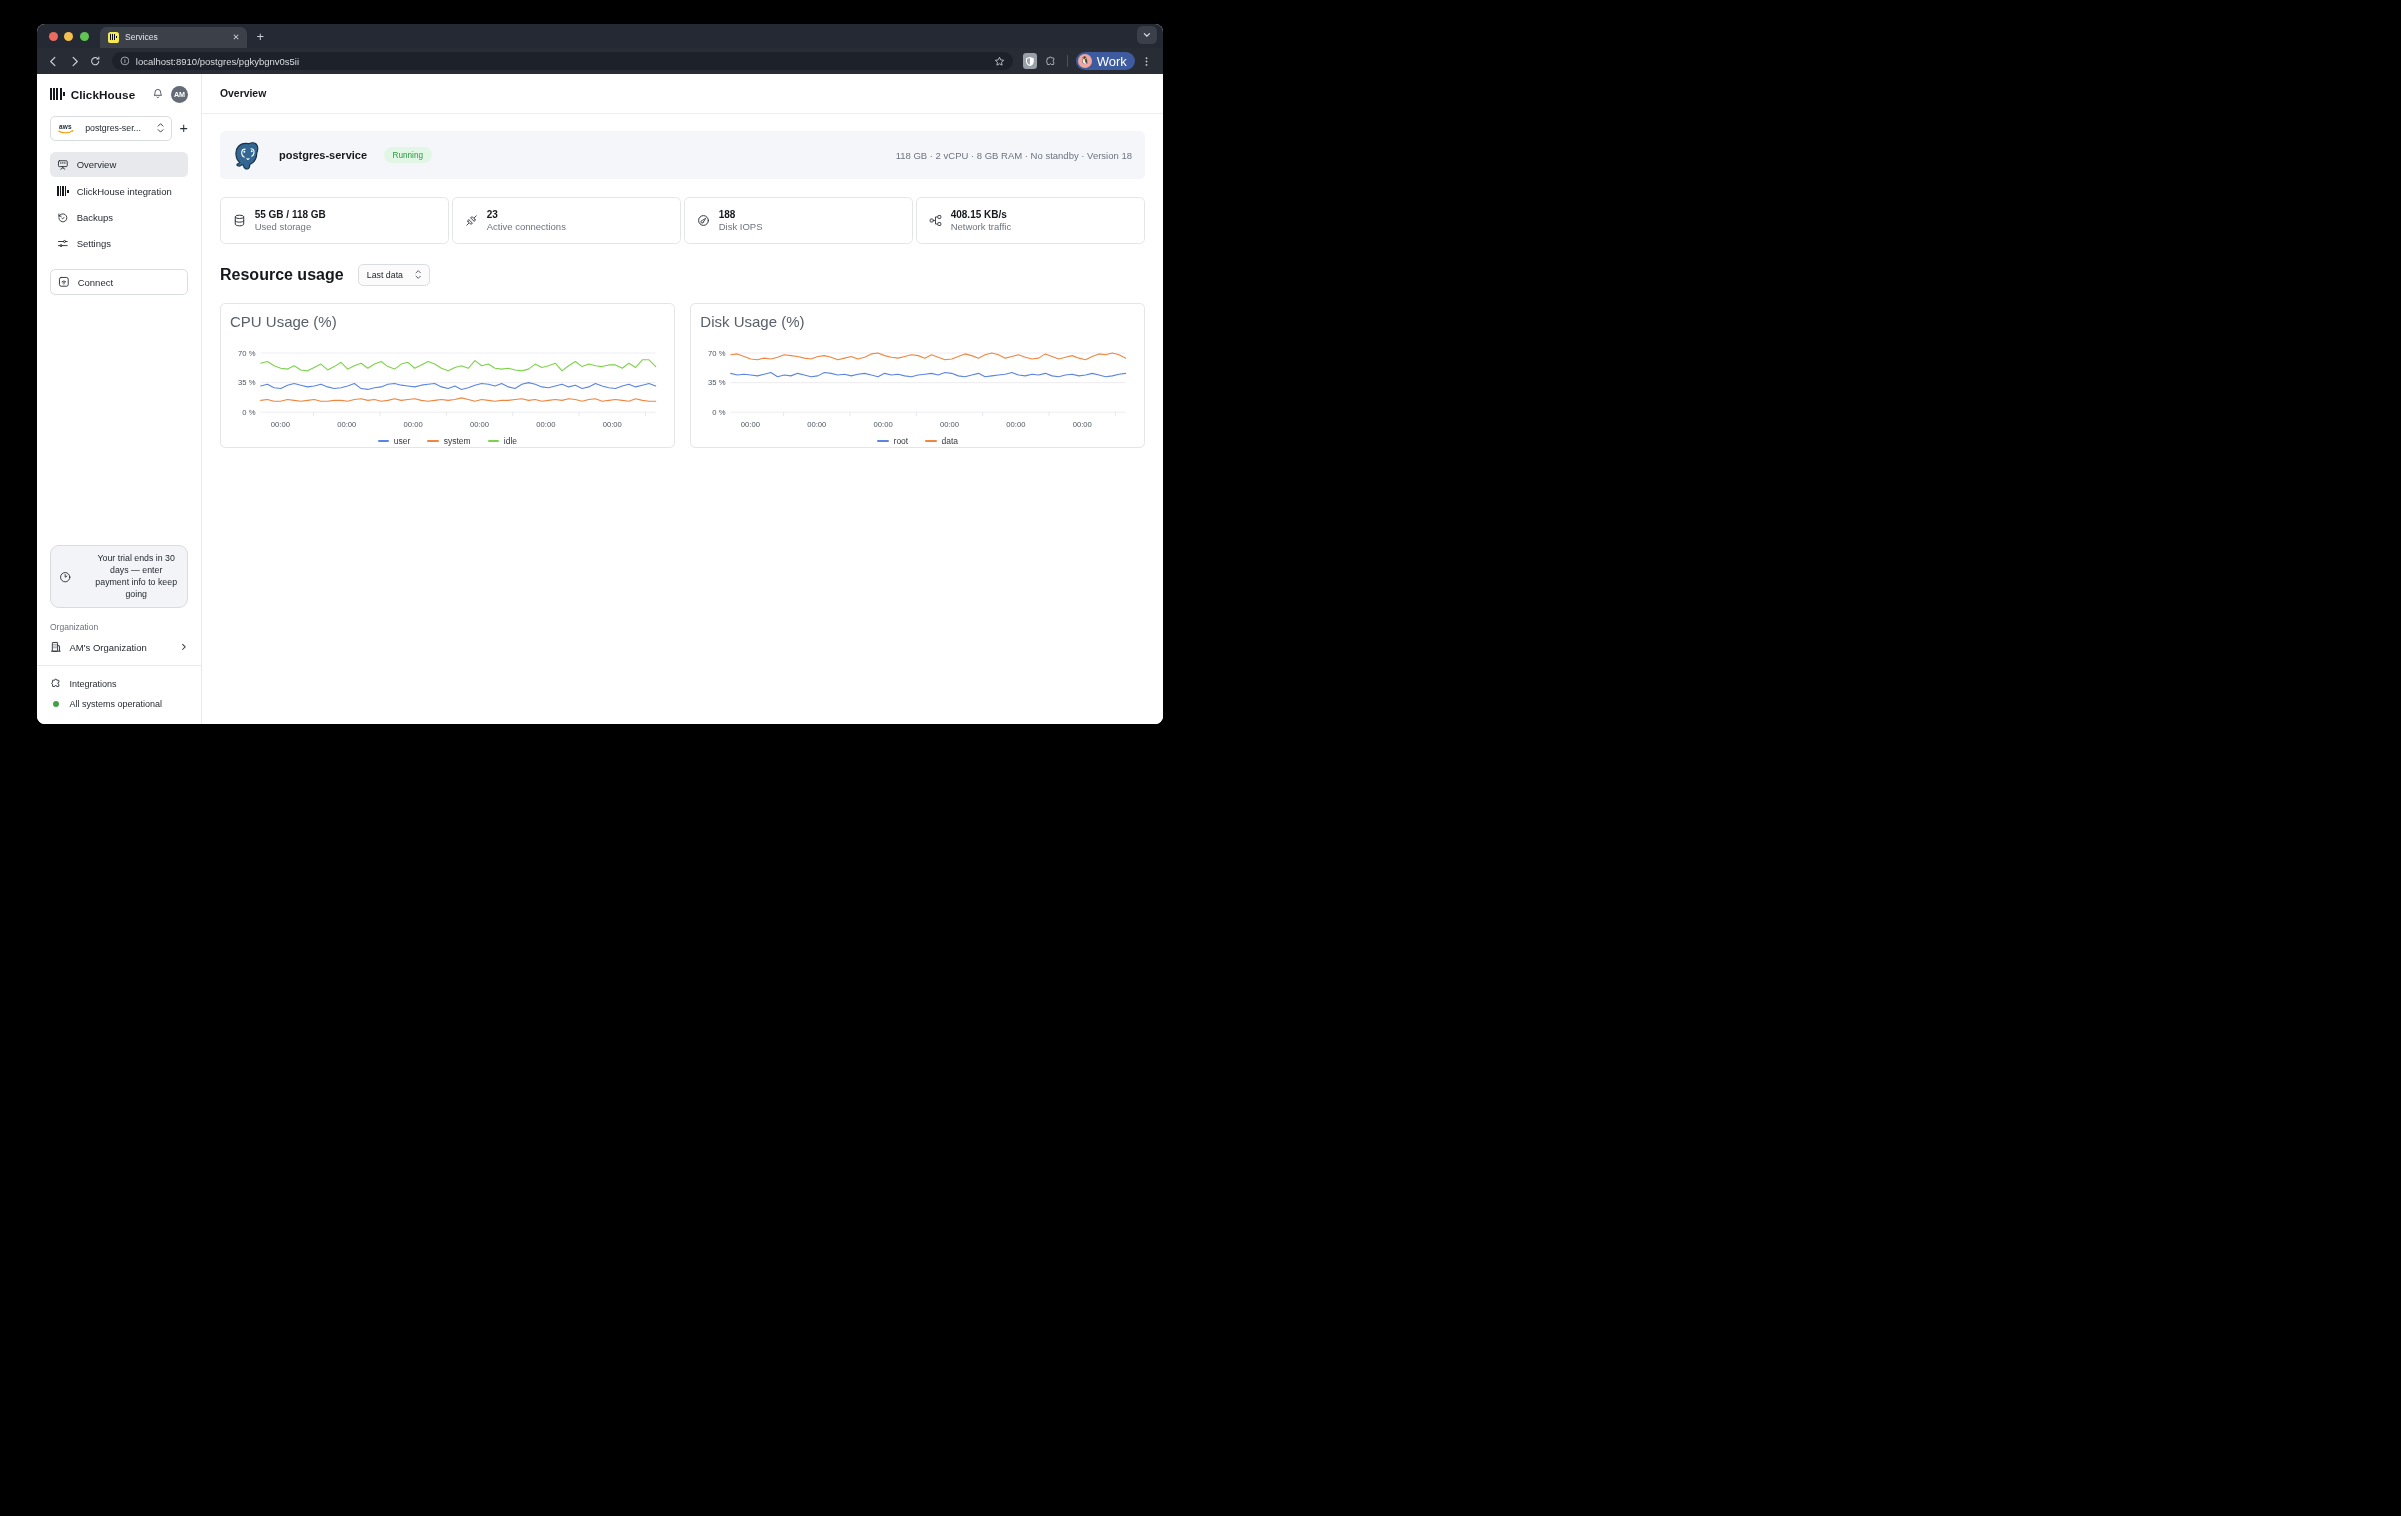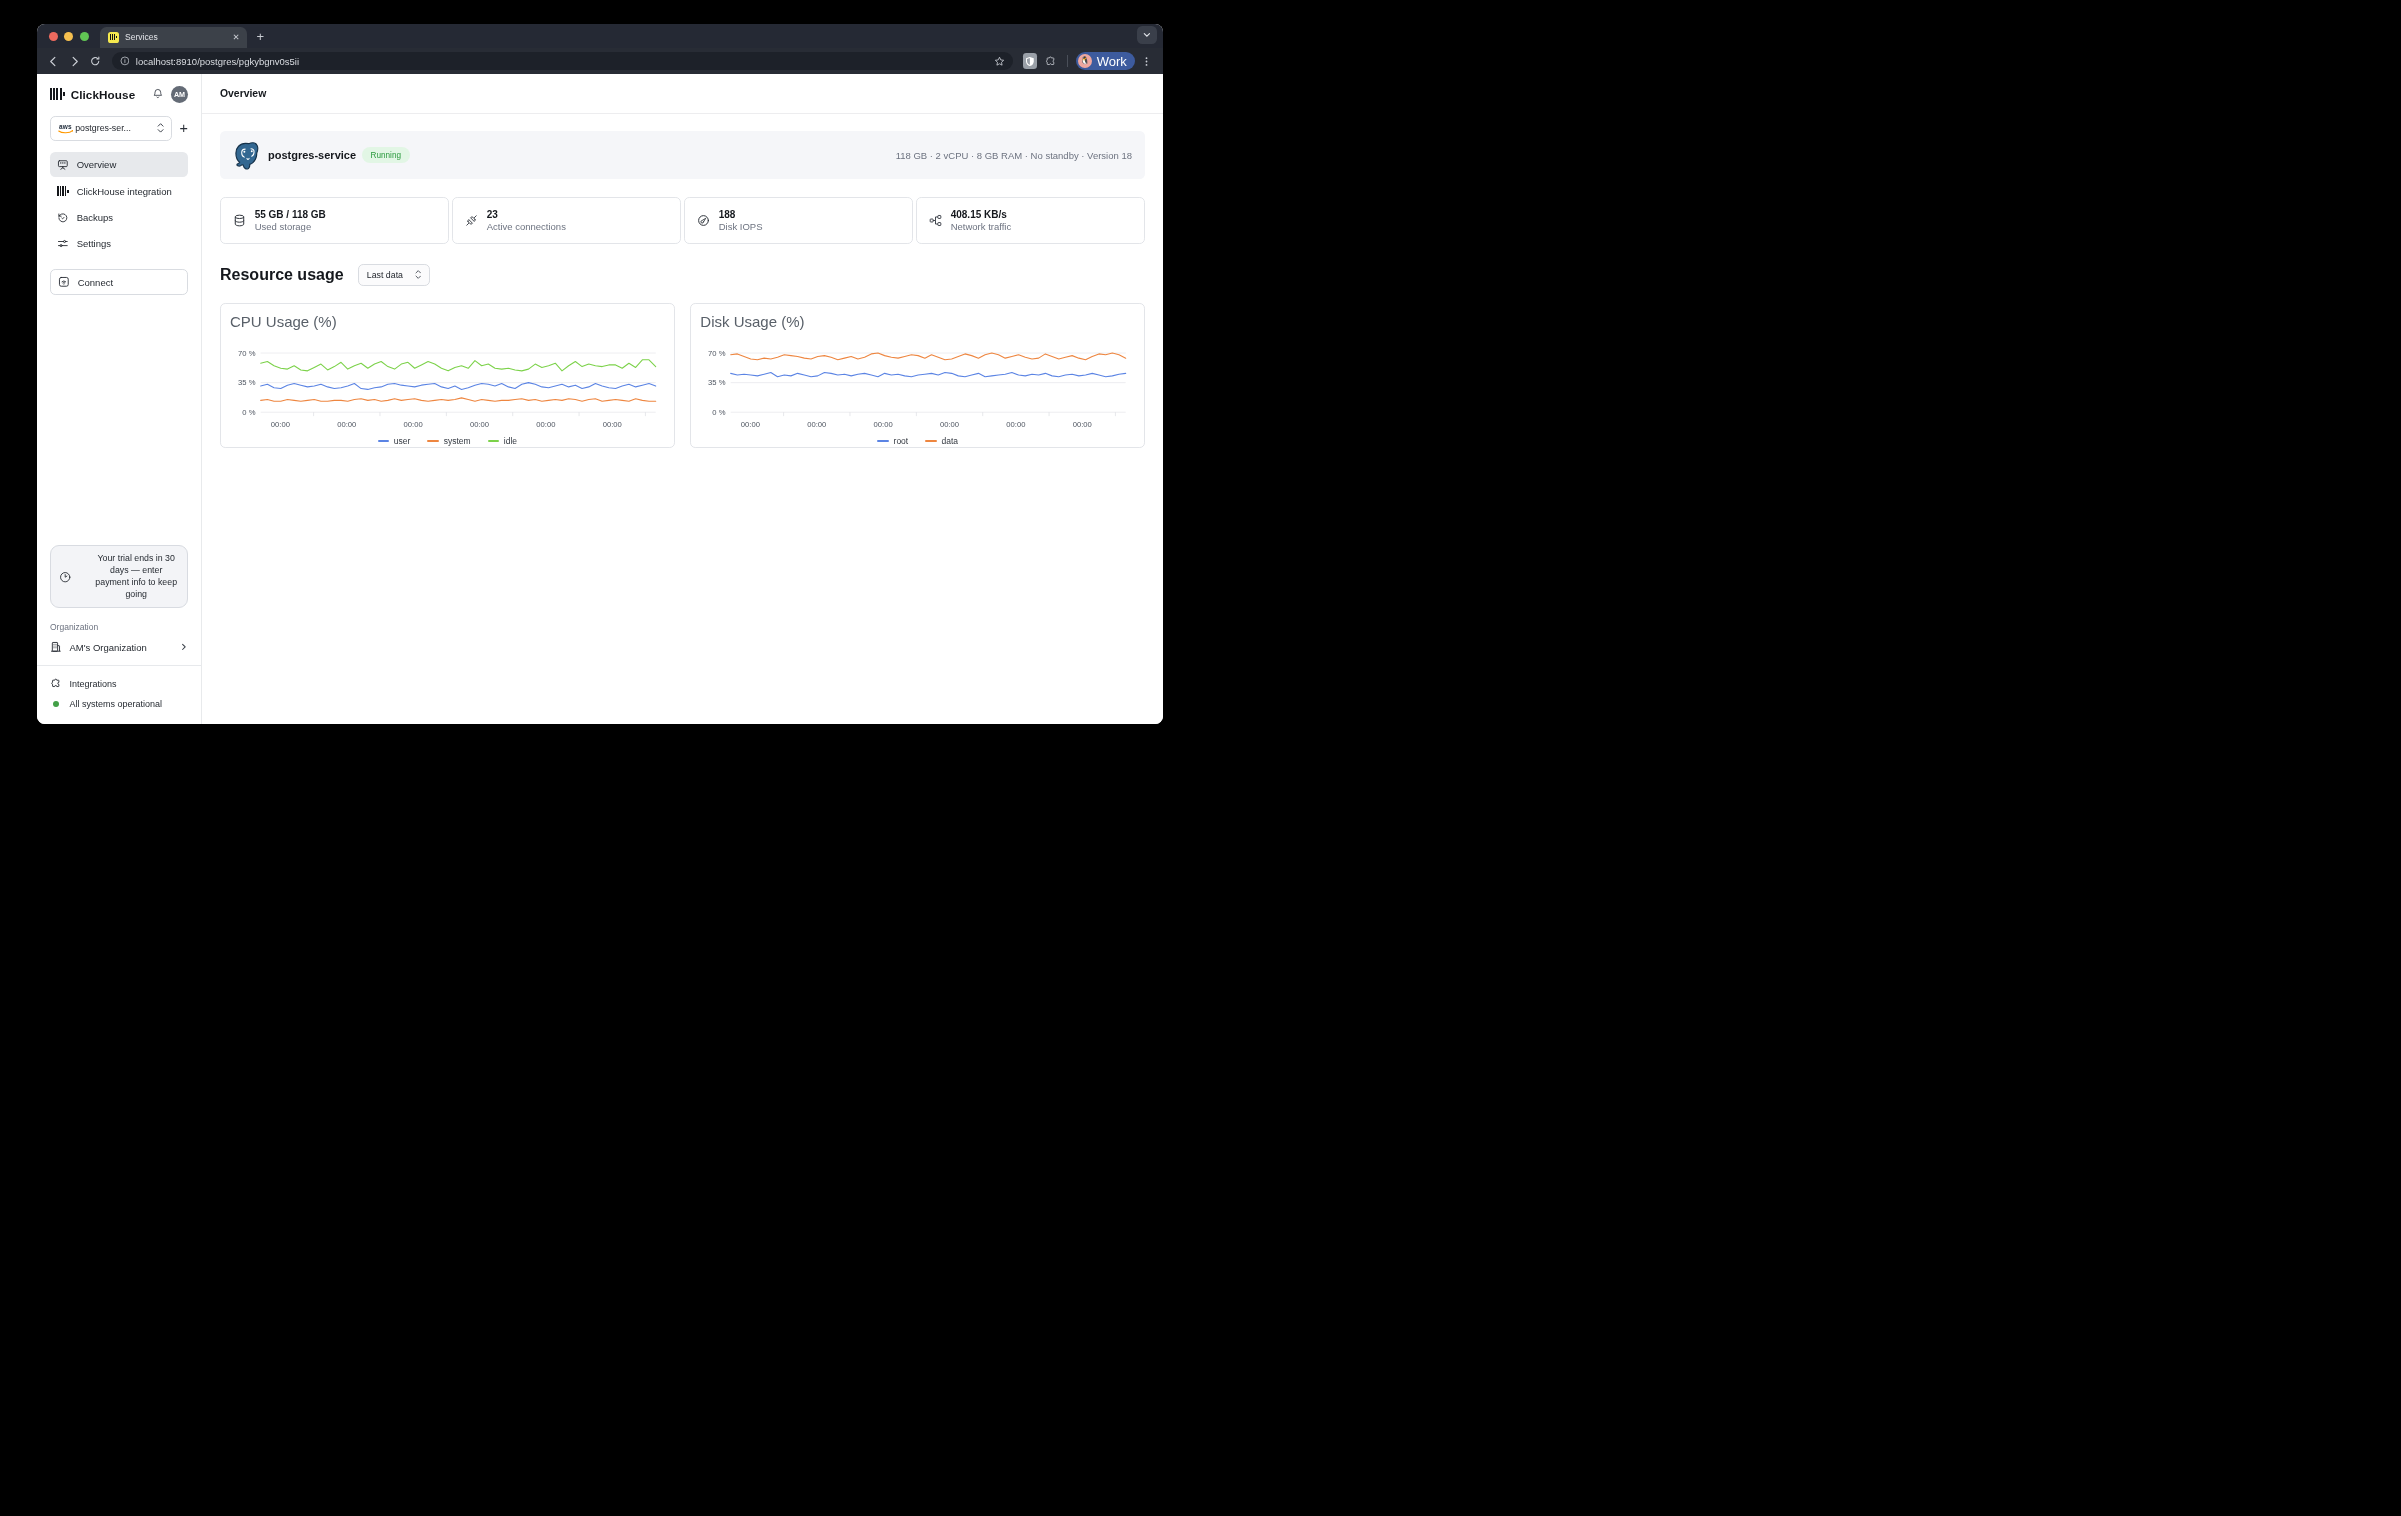--- a/index.html
+++ b/index.html
@@ -49,21 +49,21 @@
   .ch-logo{display:flex;align-items:center;gap:1.2px;margin-right:5.2px;}
   .ch-logo i{display:block;width:2px;height:12.4px;background:#15171b;}
   .ch-logo i.short{height:3.9px;margin-left:0.7px;}
   .brand{font-size:11.7px;font-weight:600;color:#15171b;letter-spacing:0.1px;flex:1;}
   .bell{color:#3a4049;margin-right:7.8px;display:flex;}
   .avatar{width:17px;height:17px;border-radius:50%;background:#646b76;color:#fff;font-size:7.2px;
           font-weight:700;display:flex;align-items:center;justify-content:center;}
 
   .selector-row{display:flex;align-items:center;margin-top:13px;gap:7.8px;}
   .svc-select{flex:1;height:25px;border:0.7px solid #d9dce1;border-radius:5.2px;display:flex;
-              align-items:center;gap:2px;padding:0 6.5px;background:#fff;}
+              align-items:center;gap:12px;padding:0 6.5px;background:#fff;}
   .aws-mark{display:flex;flex-direction:column;align-items:center;line-height:1;margin-top:1.3px;}
   .aws-word{font-size:6.5px;font-weight:700;color:#232f3e;letter-spacing:0.2px;}
   .svc-name{flex:1;font-size:8.8px;color:#23272e;white-space:nowrap;overflow:hidden;}
   .updown{color:#3a4049;display:flex;}
   .plus-btn{color:#2a2f37;font-size:14.4px;line-height:1;font-weight:400;}
 
   .nav{margin-top:11.7px;display:flex;flex-direction:column;gap:1.3px;}
   .nav-item{height:25px;border-radius:5.2px;display:flex;align-items:center;gap:7.8px;padding:0 7.2px;
             font-size:9.5px;color:#1f242b;}
   .nav-item.active{background:#e7e9ec;}
@@ -89,21 +89,21 @@
   .foot-item{display:flex;align-items:center;gap:7.8px;font-size:9px;color:#1f242b;height:19.6px;}
   .status-dot{width:5.9px;height:5.9px;border-radius:50%;margin:0 2.9px;}
 
   
   .main{flex:1;min-width:0;display:flex;flex-direction:column;overflow:hidden;}
   .page-header{height:40px;flex:none;display:flex;align-items:center;padding:0 18px;
                border-bottom:0.7px solid #ededef;}
   .page-title{font-size:10.4px;font-weight:700;color:#15181d;}
 
   .banner{margin:17px 18px 0;background:#f5f6f9;border-radius:5.2px;height:48px;display:flex;
-          align-items:center;padding:0 13px;gap:6px;}
+          align-items:center;padding:0 13px;gap:17px;}
   .svc-title{font-size:11px;font-weight:700;color:#15181d;}
   .badge{background:#e2f6e5;color:#2b9a3e;font-size:8.2px;font-weight:500;border-radius:652px;
          padding:3.3px 8.5px;}
   .banner-spacer{flex:1;}
   .specs{font-size:9.5px;color:#6d7380;}
 
   .cards{margin:18px 18px 0;display:grid;grid-template-columns:repeat(4,1fr);gap:3px;}
   .metric-card{border:0.7px solid #e3e5e9;border-radius:5.2px;height:47px;display:flex;align-items:center;
                gap:9px;padding:0 11.7px;background:#fff;}
   .metric-card svg{flex:none;color:#2a2f37;}

